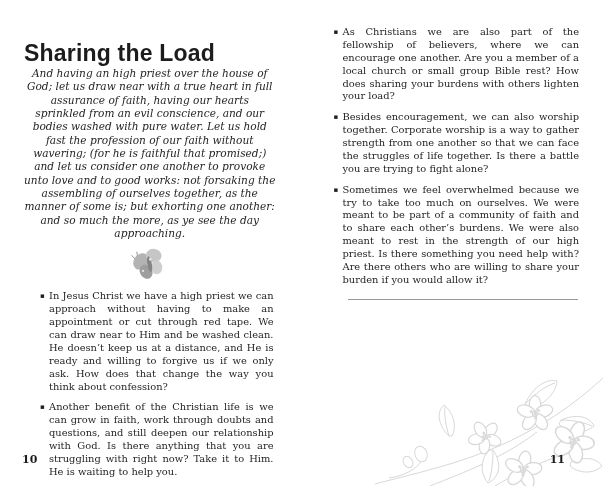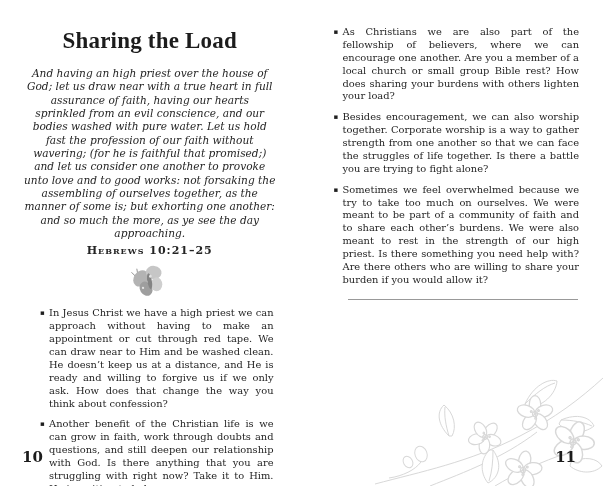--- a/index.html
+++ b/index.html
@@ -18,30 +18,29 @@
   }
   .page {
     position: relative;
     width: 301.5px;
     height: 486px;
   }
   .page.left  { padding: 16px 26px 0 24px; }
   .page.right { padding: 20px 23px 0 30px; }
 
   .title {
-    font-family: Liberation Serif, serif;
+    font-family: Liberation Sans, sans-serif;
     font-weight: 700;
     font-size: 23px;
     letter-spacing: 0.2px;
-    text-align: center;
-    margin-top: 12px;
+    text-align: left;
+    margin-top: 24px;
     color: #1c1c1c;
   }
   .scripture {
-    margin-top: 13px;
     font-style: italic;
     font-size: 10.6px;
     line-height: 1.26;
     text-align: center;
     color: #242424;
   }
   .reference {
     margin-top: 4px;
     text-align: center;
     font-variant: small-caps;
@@ -86,47 +85,46 @@
     font-style: italic;
     font-size: 10.6px;
     line-height: 1.28;
     text-align: center;
     color: #242424;
   }
   .pagenum {
     position: absolute;
     bottom: 20px;
     font-weight: 700;
-    font-size: 15px;
+    font-size: 11px;
     z-index: 3;
     color: #1c1c1c;
   }
   .pagenum.pn-left  { left: 22px; }
-  .pagenum.pn-right { right: 27px; text-align: center; }
+  .pagenum.pn-right { right: 38px; text-align: center; }
   .floral {
     position: absolute;
     right: 0;
     bottom: 0;
     width: 228px;
     height: 112px;
     z-index: 1;
     pointer-events: none;
   }
 </style>
 </head>
 <body>
 
 <div class="spread">
 
   <section class="page left">
     <h1 class="title">Sharing the Load</h1>
 
     <div class="scripture">And having an high priest over the house of God; let us draw near with a true heart in full assurance of faith, having our hearts sprinkled from an evil conscience, and our bodies washed with pure water. Let us hold fast the profession of our faith without wavering; (for he is faithful that promised;) and let us consider one another to provoke unto love and to good works: not forsaking the assembling of ourselves together, as the manner of some is; but exhorting one another: and so much the more, as ye see the day approaching.</div>
 
-    <div class="reference">Hebrews 10:21–25</div>
 
     <div class="butterfly-wrap">
       <svg viewBox="0 0 48 44" width="42" height="40" aria-hidden="true">
         <g transform="rotate(-18 24 22)">
           <path d="M10,12 l-3,-6 M13,11 l1,-7" stroke="#8f8f8f" stroke-width="1" fill="none"></path>
           <ellipse cx="15" cy="16" rx="10" ry="8" transform="rotate(-35 15 16)" fill="#b3b3b3"></ellipse>
           <ellipse cx="31" cy="14" rx="9" ry="7.5" transform="rotate(25 31 14)" fill="#c6c6c6"></ellipse>
           <ellipse cx="17" cy="29" rx="7" ry="8.5" transform="rotate(-15 17 29)" fill="#9e9e9e"></ellipse>
           <ellipse cx="30" cy="28" rx="6.5" ry="8" transform="rotate(18 30 28)" fill="#cfcfcf"></ellipse>
           <ellipse cx="23.5" cy="22" rx="2.6" ry="9" transform="rotate(8 23.5 22)" fill="#848484"></ellipse>

